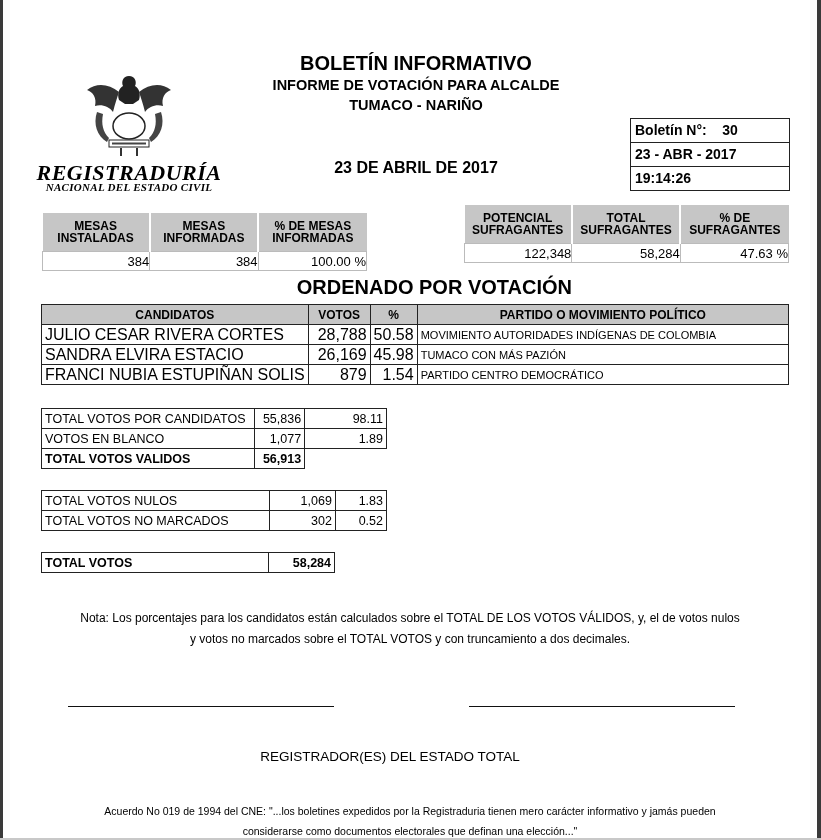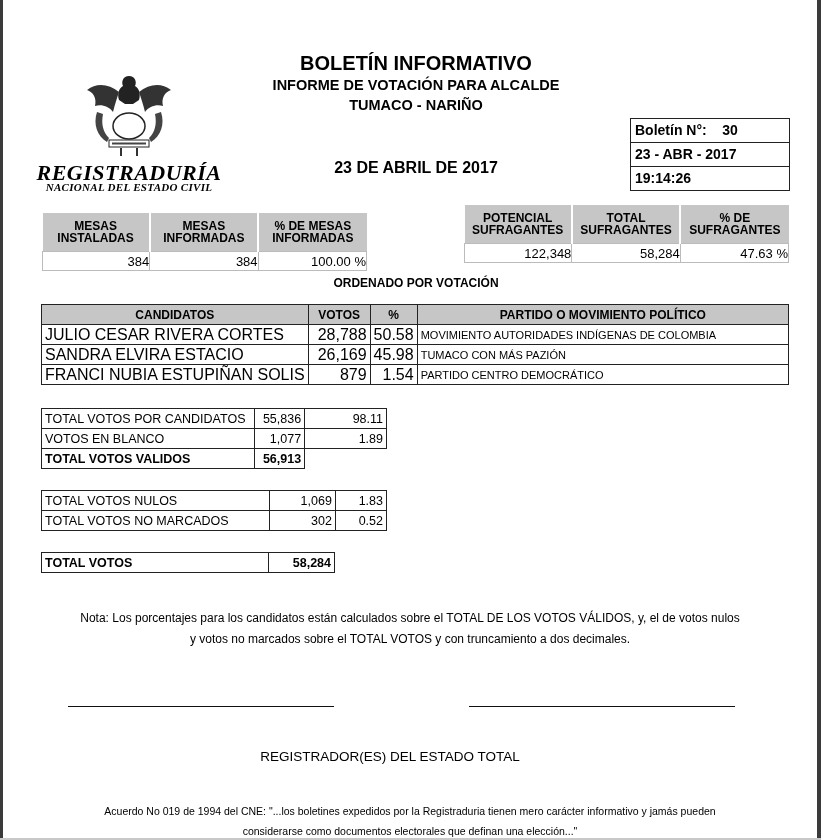--- a/index.html
+++ b/index.html
@@ -27,21 +27,21 @@
   .bulletin-box { position:absolute; left:630px; top:118px; width:158px; border:1px solid #222; }
   .bulletin-box div { height:23px; line-height:23px; padding-left:4px; font-weight:bold; font-size:14px; border-bottom:1px solid #222; }
   .bulletin-box div:last-child { border-bottom:none; }
 
   table { border-collapse:collapse; position:absolute; }
   .stats th { background:#c6c6c6; font-weight:bold; font-size:12px; line-height:12px; height:38px; text-align:center;
     border-right:2px solid #fff; padding:0; }
   .stats td { font-size:13px; text-align:right; height:18px; border:1px solid #bbb; padding:0; }
   .stats th:last-child { border-right:none; }
 
-  .section-title { position:absolute; left:260px; top:276px; width:312px; text-align:center; font-weight:bold; font-size:12px; }
+  .section-title { position:absolute; left:260px; top:276px; width:312px; text-align:right; font-weight:bold; font-size:20px; }
 
   .results { left:41px; top:304px; width:748px; border:1px solid #222; }
   .results th { background:#c6c6c6; font-weight:bold; font-size:12px; height:19px; border:1px solid #222; padding:0; }
   .results td { font-size:16px; height:19px; border:1px solid #222; padding:0 3px; white-space:nowrap; }
   .results td.num { text-align:right; }
   .results td.party { font-size:11px; }
 
   .summary { left:41px; width:346px; }
   .summary td { font-size:12.5px; height:19px; border:1px solid #222; padding:0 3px; white-space:nowrap; }
   .summary td.num { text-align:right; }

